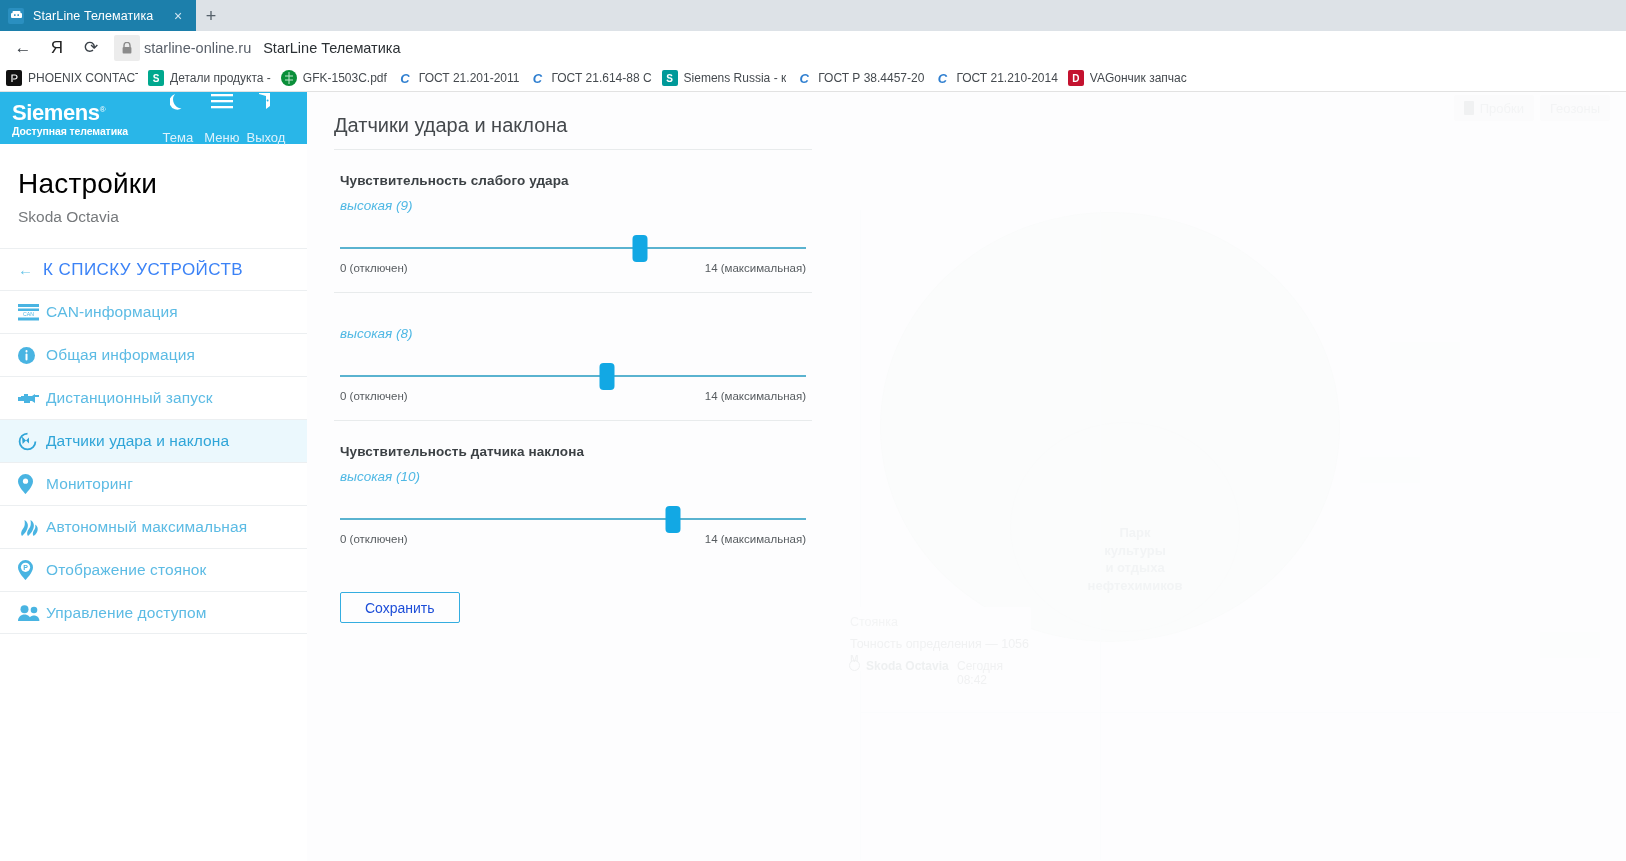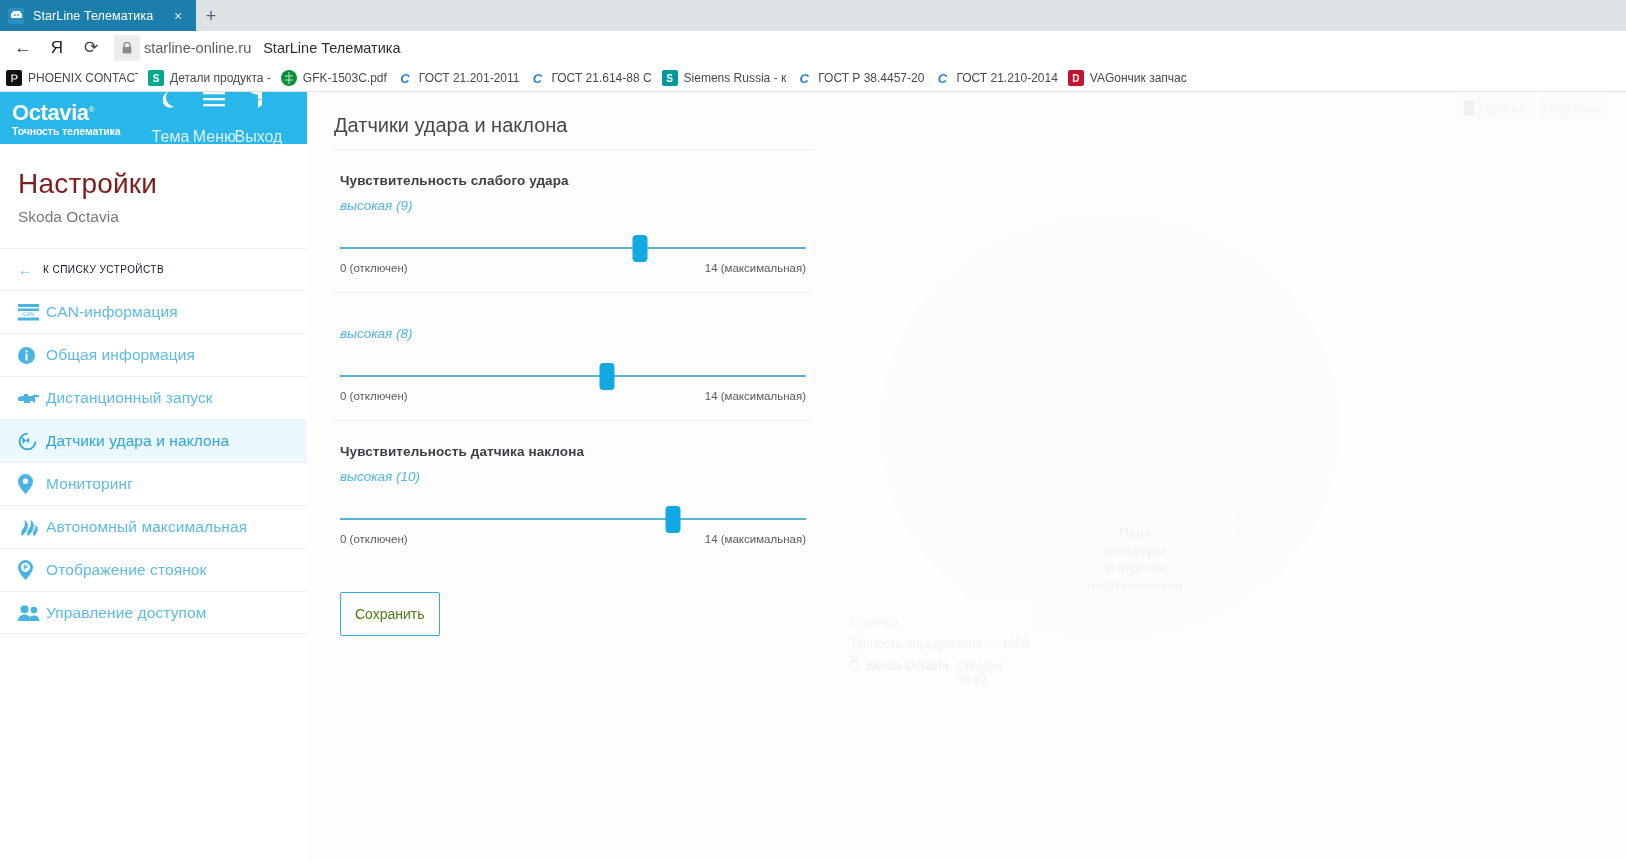--- a/index.html
+++ b/index.html
@@ -139,35 +139,35 @@
     line-height: 22px; position: relative; display: inline-block;
   }
   .sl-logo .lg1 sup { font-size: 8px; vertical-align: super; font-weight: 400; }
   .sl-logo .lg2 { font-size: 10.5px; font-weight: bold; color: #fff; line-height: 12px; letter-spacing: -.1px; }
   .sl-actions { display: flex; margin-left: 28px; }
   .sl-act {
     width: 44px; display: flex; flex-direction: column; align-items: center; justify-content: center;
     color: #d4f0fb;
   }
   .sl-act .a-ico { height: 19px; display: flex; align-items: center; justify-content: center; }
-  .sl-act .a-lbl { font-size: 16px; margin-top: 19px; color: #ddf2fc; }
+  .sl-act .a-lbl { font-size: 13px; margin-top: 19px; color: #ddf2fc; }
 
   .sb-title { padding: 24px 0 0 18px; }
-  .sb-title .t1 { font-size: 28px; color: #7f1d1d; font-weight: 400; letter-spacing:.2px; }
+  .sb-title .t1 { font-size: 28px; color: #000000; font-weight: 400; letter-spacing:.2px; }
   .sb-title .t2 { font-size: 15.5px; color: #76797c; margin-top: 8px; }
 
   .sb-list { margin-top: 22px; }
   .sb-row {
     height: 43px; display: flex; align-items: center;
     border-top: 1px solid #eceff1; padding-left: 18px;
   }
   .sb-row:last-child { border-bottom: 1px solid #eceff1; }
   .sb-back { height: 42px; }
   .sb-back .arw { color: #67c4e8; font-size: 15px; margin-right: 10px; }
-  .sb-back .lbl { color: #0f172a; font-size: 10px; letter-spacing: .45px; }
+  .sb-back .lbl { color: #3b82f6; font-size: 17px; letter-spacing: .45px; }
   .sb-ico { width: 28px; flex: 0 0 28px; display: flex; align-items: center; justify-content: flex-start; }
   .sb-lbl { font-size: 15.5px; color: #5cbbe4; letter-spacing: .1px; }
   .sb-row.active { background: #ebf8fd; }
   .sb-row.active .sb-lbl { color: #2fa5d8; }
 
   
   .content { position: absolute; left: 307px; top: 0; width: 1319px; height: 769px; z-index: 4; }
   .page-title {
     position: absolute; left: 27px; top: 22px;
     font-size: 20px; color: #45494d; font-weight: 400;
@@ -184,22 +184,22 @@
   .handle {
     position: absolute; top: 5px; width: 15px; height: 27px;
     background: #12a8e4; border-radius: 4px; transform: translateX(-50%);
   }
   .scale { display: flex; justify-content: space-between; margin-top: -4px; }
   .scale span { font-size: 11.5px; color: #565b5f; }
   .g-pad { padding-bottom: 18px; }
 
   .save-wrap { position: absolute; left: 33px; top: 500px; }
   .save-btn {
-    height: 44px; padding: 0 14px; background: transparent;
-    border: 1px solid #34ade0; color: #4d7c0f; font-size: 14px;
+    height: 31px; padding: 0 24px; background: transparent;
+    border: 1px solid #34ade0; color: #1d4ed8; font-size: 14px;
     font-family: "Liberation Sans", sans-serif; border-radius: 2px;
     display: flex; align-items: center; cursor: pointer;
   }
 </style>
 </head>
 <body>
 
 <div class="browser">
 
   <div class="tabstrip">
@@ -317,22 +317,22 @@
         <div class="gc-l2">Точность определения — 1056 м</div>
         <div class="gc-dot"></div>
         <div class="gc-l3">Skoda Octavia</div>
         <div class="gc-l4">Сегодня 08:42</div>
       </div>
     </div>
 
     <div class="sidebar">
       <div class="sl-header">
         <div class="sl-logo">
-          <div class="lg1"><span>Octavia</span><sup>®</sup></div>
-          <div class="lg2">Точность телематика</div>
+          <div class="lg1"><span>Siemens</span><sup>®</sup></div>
+          <div class="lg2">Доступная телематика</div>
         </div>
         <div class="sl-actions">
           <div class="sl-act">
             <span class="a-ico">
               <svg width="15" height="17" viewBox="0 0 15 17">
                   <path d="M5 1a8 8 0 1 0 6.5 14.5A9 9 0 0 1 5 1z" fill="#ffffff"></path>
                 </svg>
             </span>
             <span class="a-lbl">Тема</span>
           </div>

